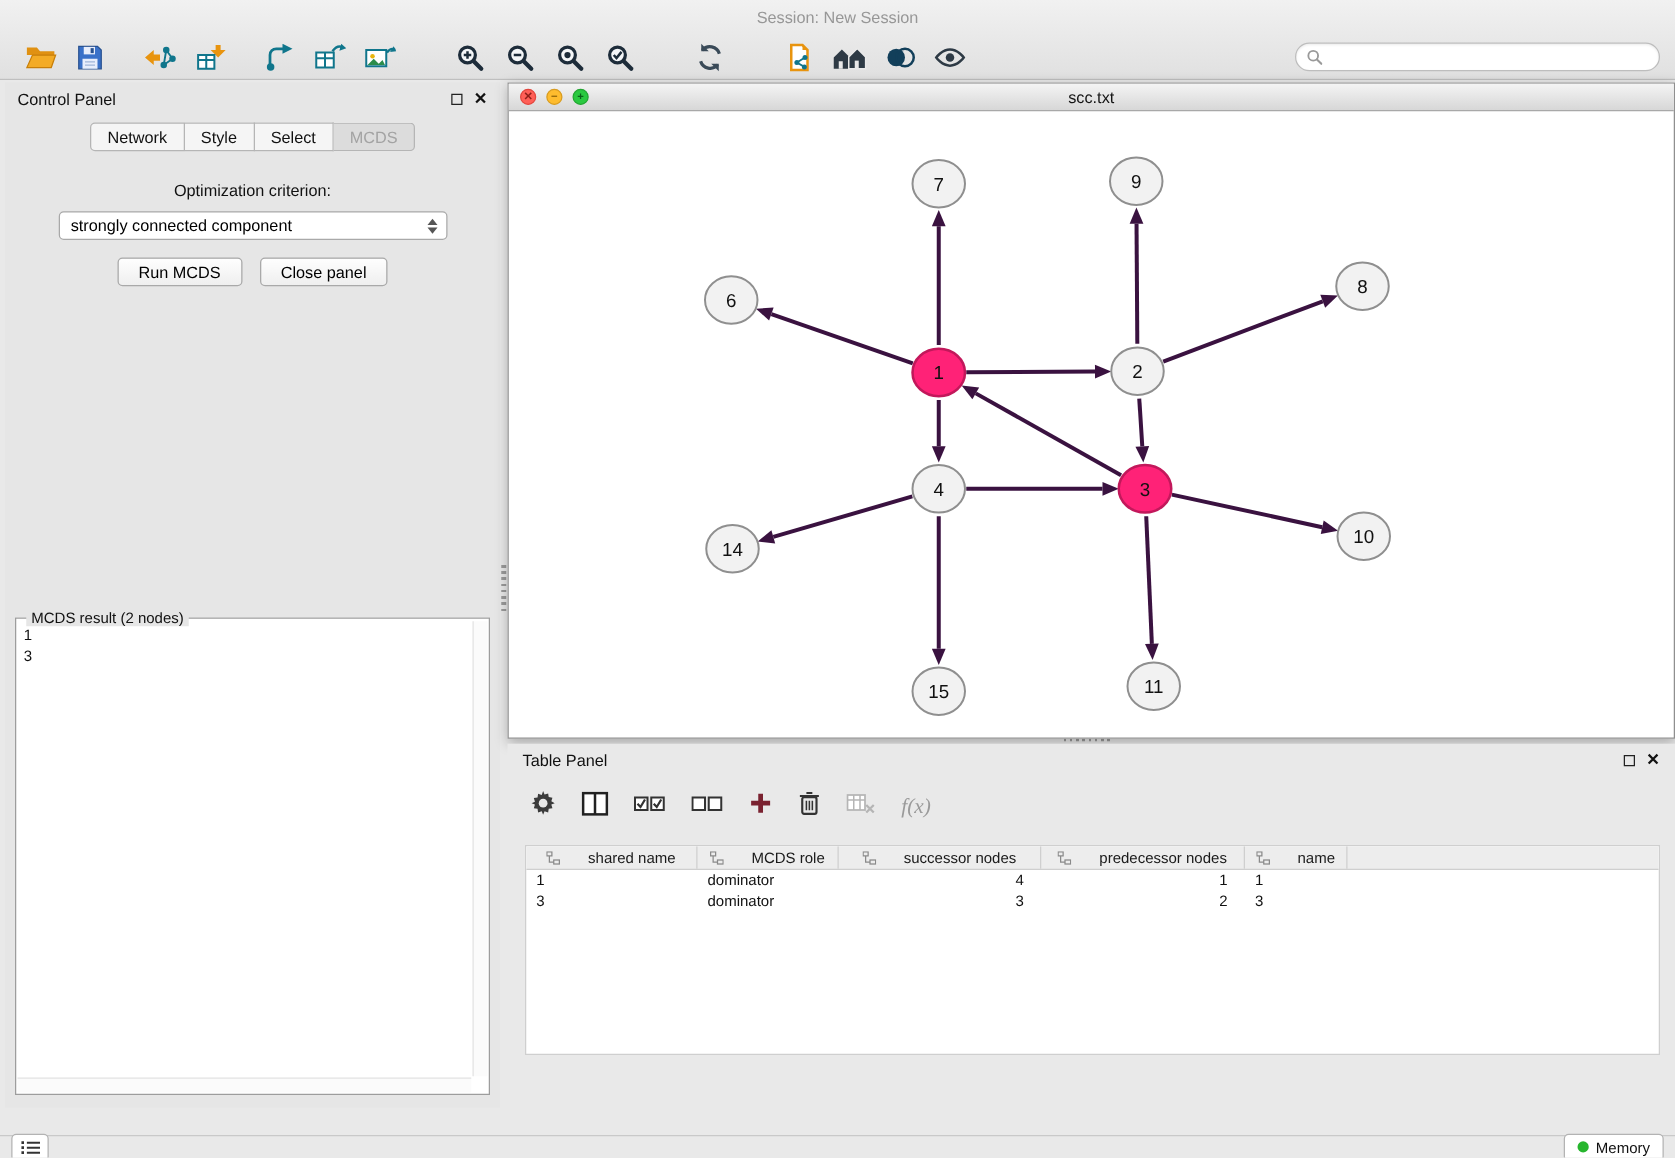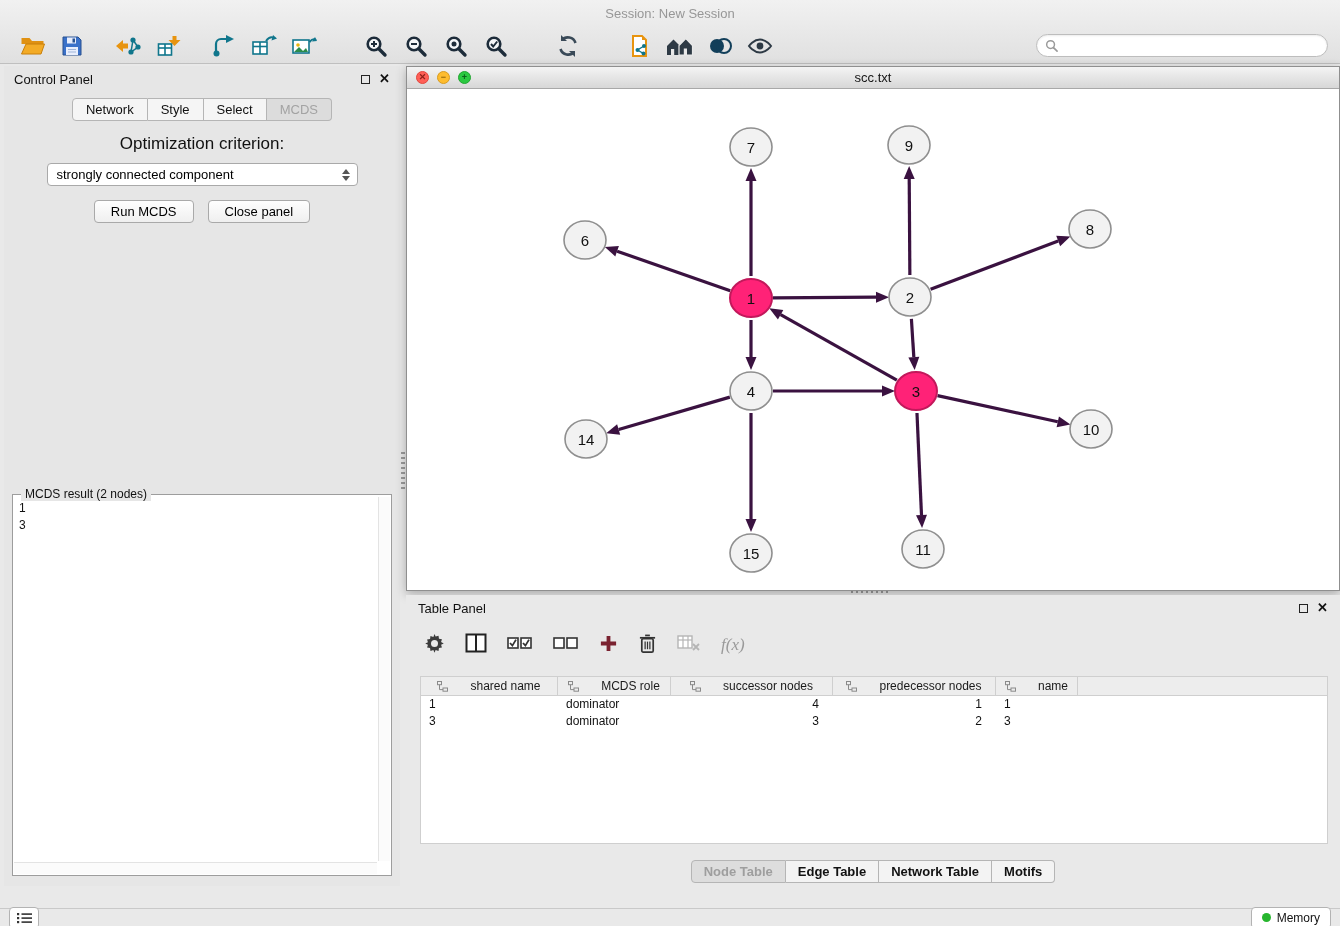--- a/index.html
+++ b/index.html
@@ -28,21 +28,21 @@
   .cp-header { height:26px; display:flex; align-items:center; padding:0 10px; font-size:13px; color:#111; }
   .panel-icons { margin-left:auto; display:flex; align-items:center; gap:9px; }
   .float-box { width:9px; height:9px; border:1.3px solid #222; display:inline-block; }
   .close-x { font-size:13px; font-weight:bold; color:#111; line-height:10px; }
   .tabs { display:flex; justify-content:center; margin-top:6px; }
   .tab { font-size:13px; padding:3px 13px; background:#f5f5f5; border:1px solid #b5b5b5;
          border-left:none; color:#111; cursor:default; }
   .tab:first-child { border-left:1px solid #b5b5b5; border-radius:4px 0 0 4px; }
   .tab:last-child { border-radius:0 4px 4px 0; }
   .tab.active { background:#dcdcdc; color:#a3a3a3; }
-  .opt-label { text-align:center; margin-top:13px; font-size:17px; color:#111; }
+  .opt-label { text-align:center; margin-top:24px; font-size:13px; color:#111; }
   .dropdown { margin:9px auto 0; width:311px; height:23px; background:#fff;
               border:1px solid #a9a9a9; border-radius:4px; display:flex; align-items:center;
               padding-left:9px; font-size:13px; }
   .dd-arrows { margin-left:auto; margin-right:7px; display:flex; flex-direction:column; gap:2px; }
   .dd-arrows i { width:0; height:0; border-left:4px solid transparent; border-right:4px solid transparent; }
   .dd-arrows .up { border-bottom:5px solid #555; }
   .dd-arrows .down { border-top:5px solid #555; }
   .btn-row { display:flex; justify-content:center; gap:14px; margin-top:14px; }
   .btn { height:23px; padding:0 16px; background:linear-gradient(#fefefe,#efefef);
          border:1px solid #a9a9a9; border-radius:4px; font-size:13px; display:flex;
@@ -503,26 +503,20 @@
         </div>
         <div class="tr">
           <div class="td" style="width: 137px;">3</div>
           <div class="td" style="width: 113px;">dominator</div>
           <div class="td right" style="width: 162px;">3</div>
           <div class="td right" style="width: 163px;">2</div>
           <div class="td" style="width: 82px;">3</div>
         </div>
       </div>
   </div>
-  <div class="tp-tabs" id="tp-tabs">
-      <div class="btab active">Node Table</div>
-      <div class="btab">Edge Table</div>
-      <div class="btab">Network Table</div>
-      <div class="btab">Motifs</div>
-    </div>
 </div>
 
 <div class="statusbar">
   <div class="sb-btn sb-left">
     <svg width="15" height="12" viewBox="0 0 15 12">
         <rect x="0" y="1" width="2.2" height="2.2" fill="#333"></rect>
         <rect x="0" y="5" width="2.2" height="2.2" fill="#333"></rect>
         <rect x="0" y="9" width="2.2" height="2.2" fill="#333"></rect>
         <line x1="4.5" y1="2.1" x2="15" y2="2.1" stroke="#333" stroke-width="1.6"></line>
         <line x1="4.5" y1="6.1" x2="15" y2="6.1" stroke="#333" stroke-width="1.6"></line>

